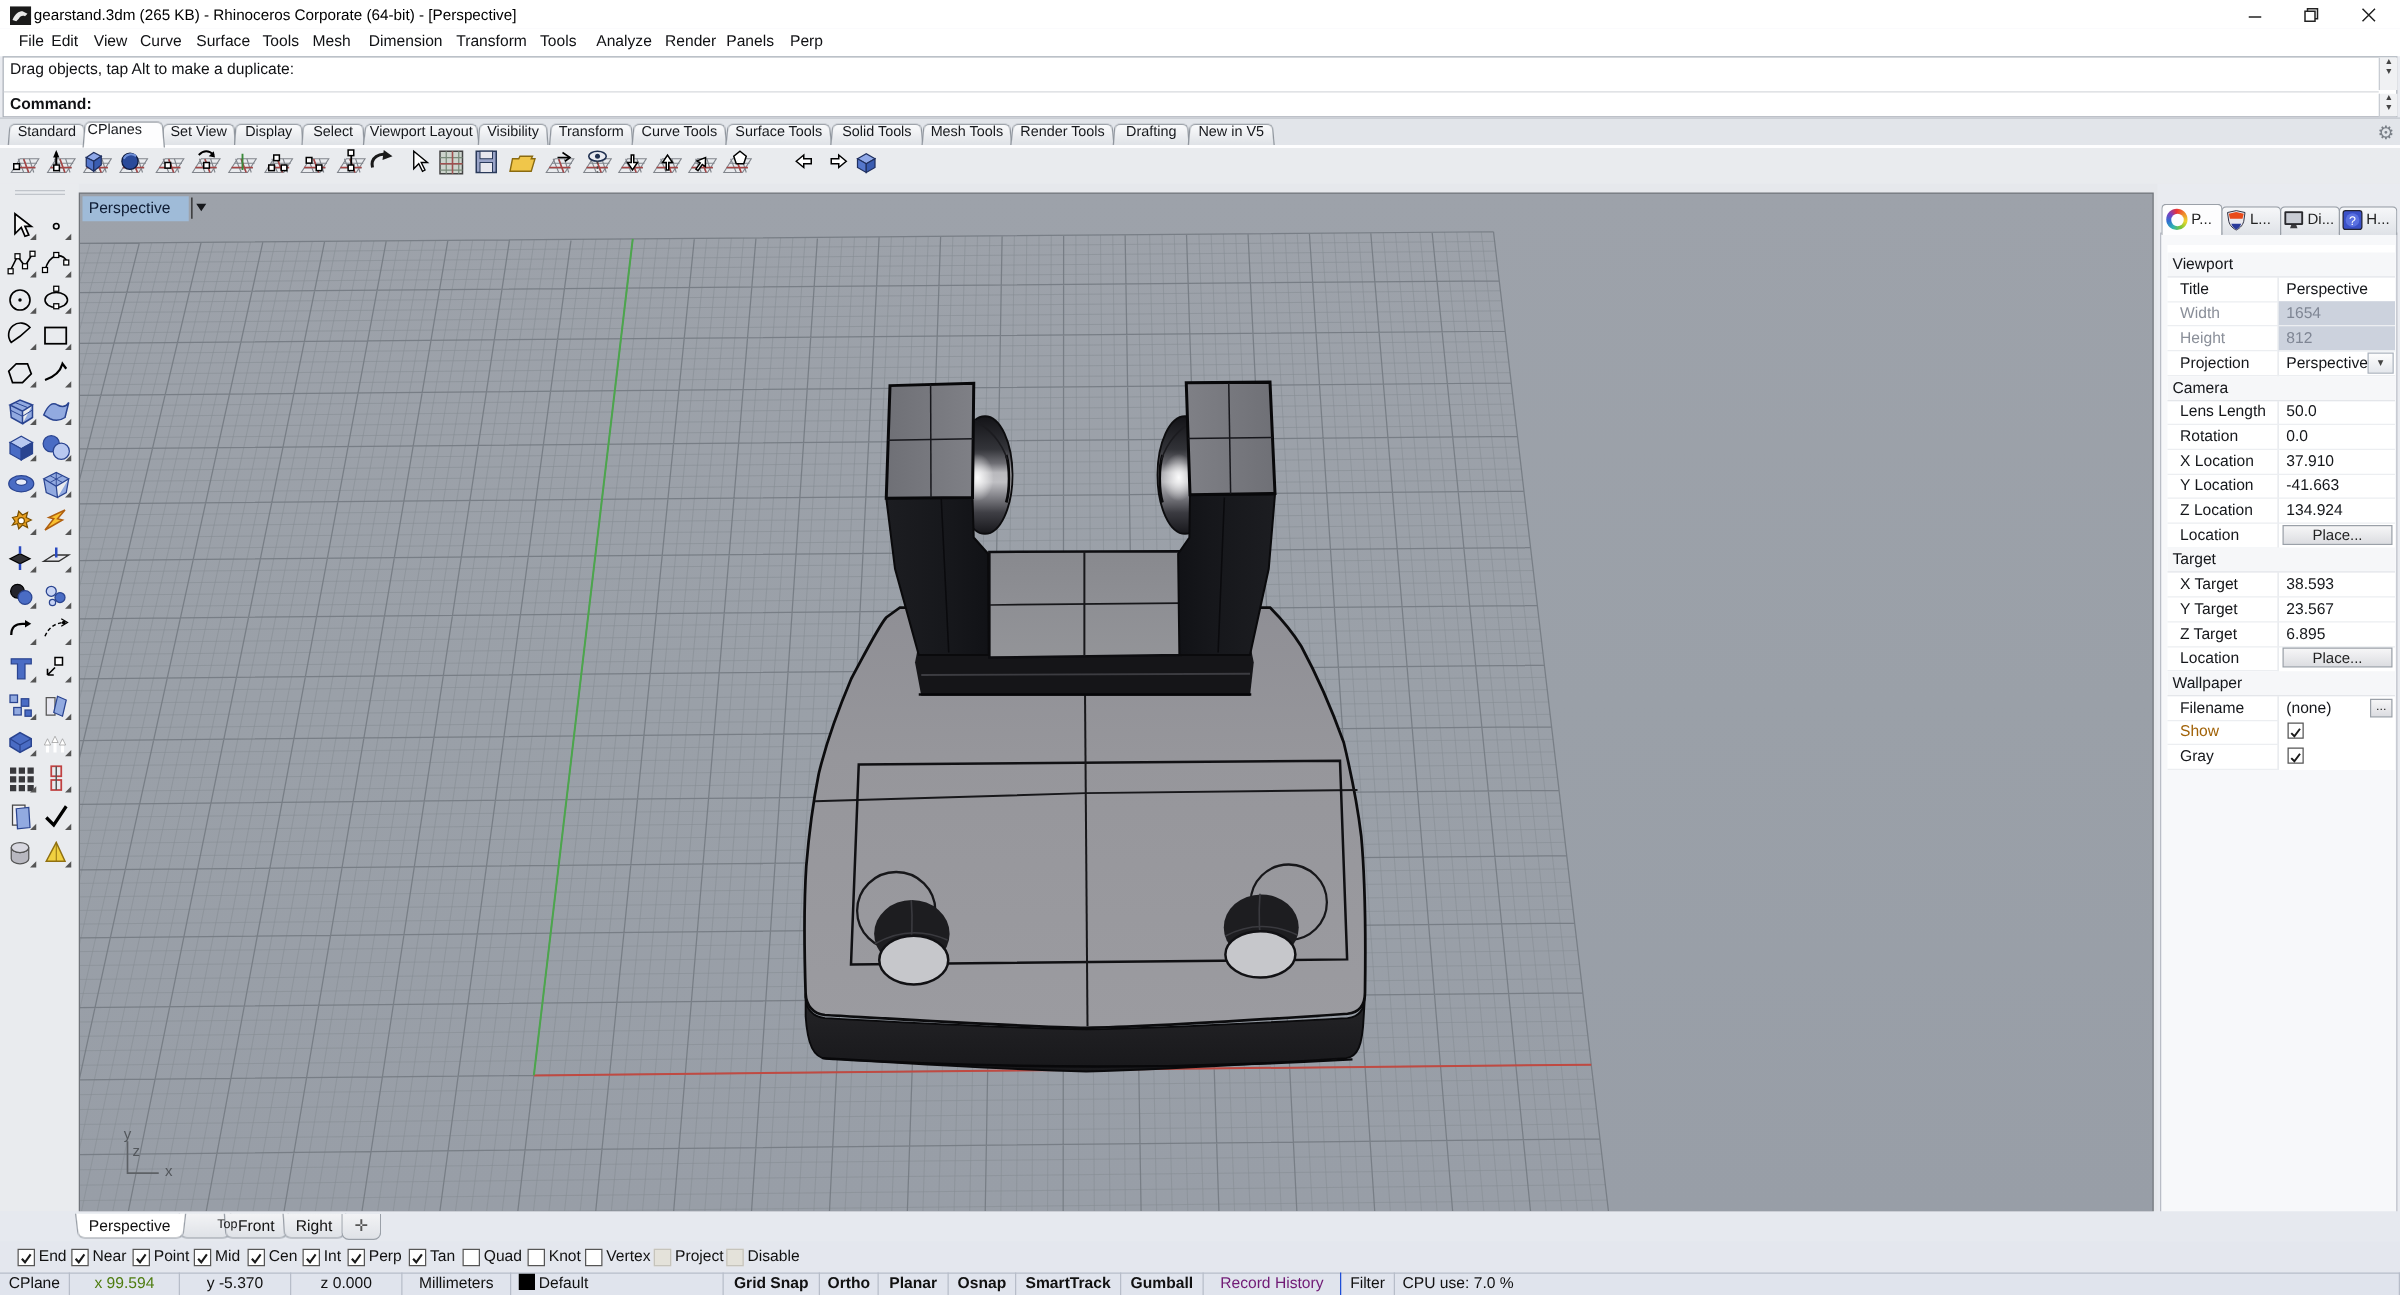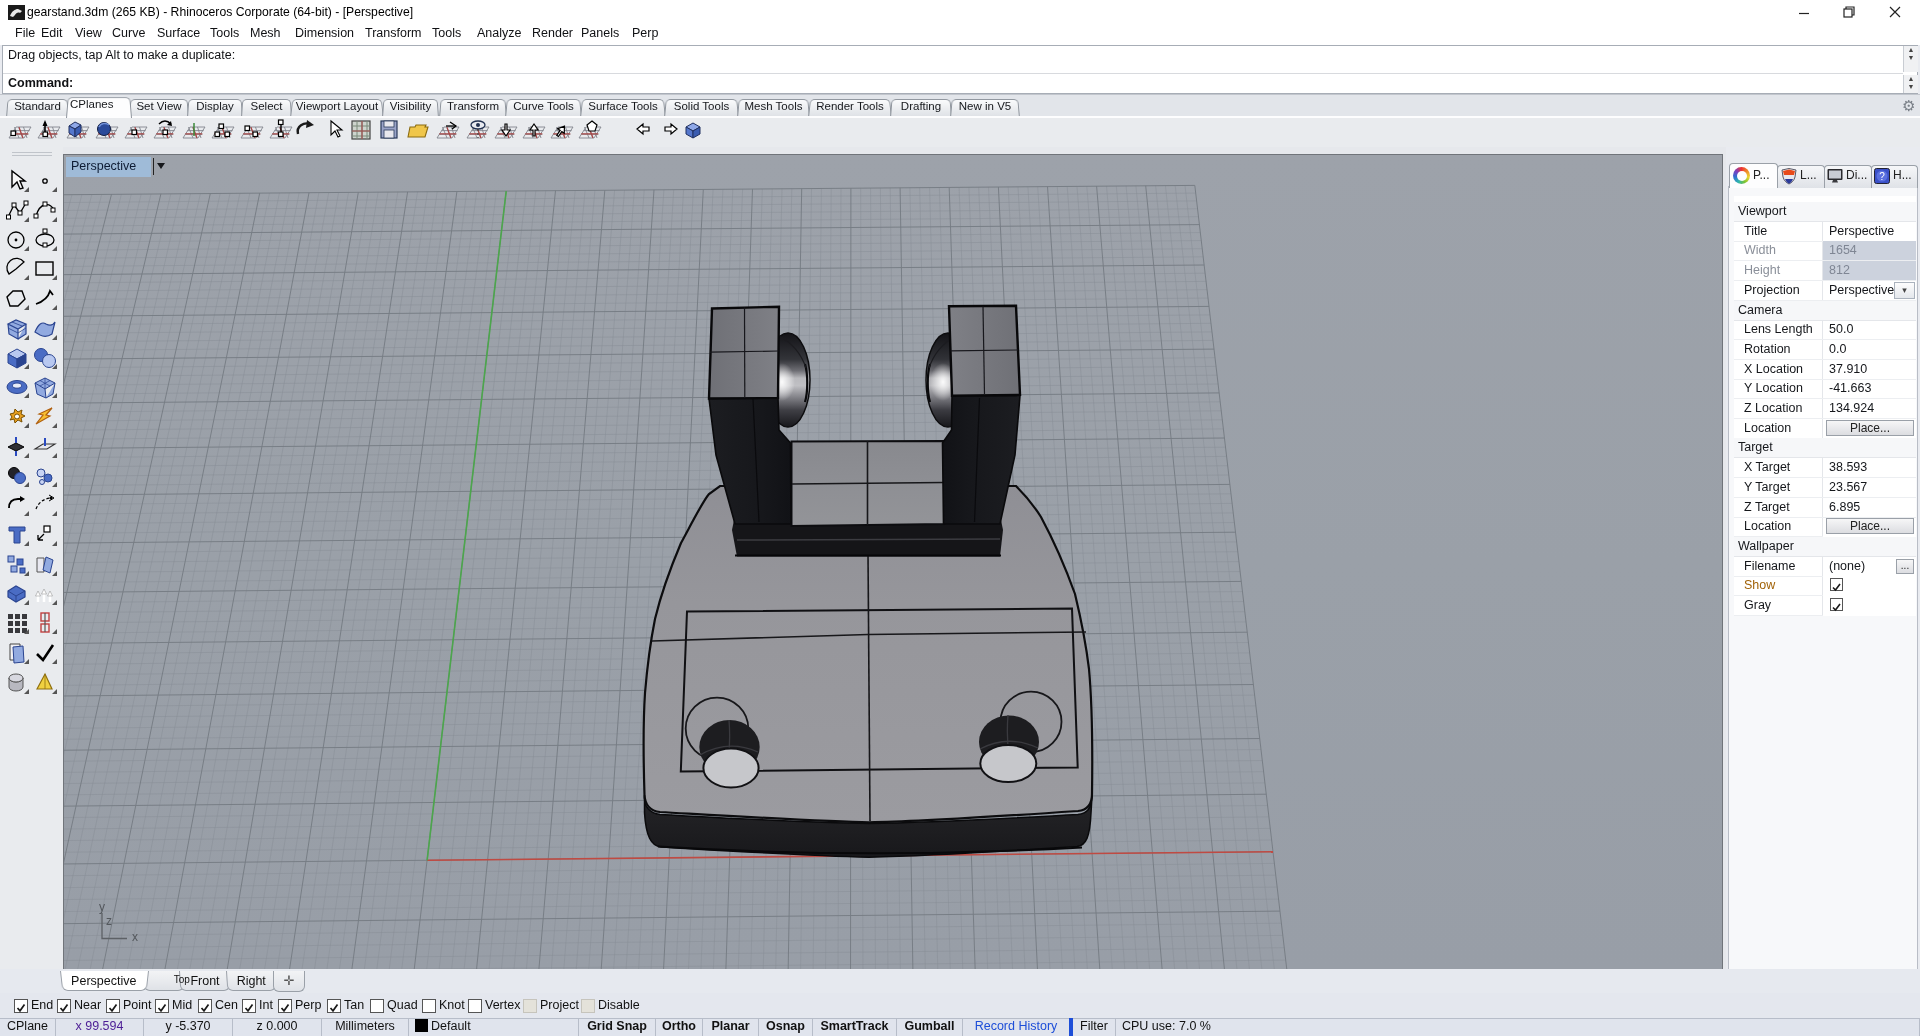--- a/index.html
+++ b/index.html
@@ -750,25 +750,25 @@
 <div style="position:absolute;left:439px;top:998px;font-size:12.5px;color:#111">Knot</div>
 <div style="position:absolute;left:468px;top:999px;width:12px;height:12px;background:#fff;border:1px solid #555"></div>
 <div style="position:absolute;left:485px;top:998px;font-size:12.5px;color:#111">Vertex</div>
 <div style="position:absolute;left:523px;top:999px;width:12px;height:12px;background:#e4e2da;border:1px solid #c6c4bc"></div>
 <div style="position:absolute;left:540px;top:998px;font-size:12.5px;color:#111">Project</div>
 <div style="position:absolute;left:581px;top:999px;width:12px;height:12px;background:#e4e2da;border:1px solid #c6c4bc"></div>
 <div style="position:absolute;left:598px;top:998px;font-size:12.5px;color:#111">Disable</div>
 
 <div style="position:absolute;left:0;top:1018px;width:1920px;height:18px;background:#e0e4ed;border-top:1px solid #b7bdc9;box-sizing:border-box"></div>
 <div style="position:absolute;left:0px;top:1018px;width:56px;height:18px;border-right:1px solid #b7bdc9;box-sizing:border-box;font-size:12.5px;font-weight:normal;color:#111;text-align:center;padding:0;line-height:17px;overflow:hidden">CPlane</div>
-<div style="position:absolute;left:56px;top:1018px;width:88px;height:18px;border-right:1px solid #b7bdc9;box-sizing:border-box;font-size:12.5px;font-weight:normal;color:#4c1d95;text-align:center;padding:0;line-height:17px;overflow:hidden">x 99.594</div>
+<div style="position:absolute;left:56px;top:1018px;width:88px;height:18px;border-right:1px solid #b7bdc9;box-sizing:border-box;font-size:12.5px;font-weight:normal;color:#4d7c0f;text-align:center;padding:0;line-height:17px;overflow:hidden">x 99.594</div>
 <div style="position:absolute;left:144px;top:1018px;width:89px;height:18px;border-right:1px solid #b7bdc9;box-sizing:border-box;font-size:12.5px;font-weight:normal;color:#111;text-align:center;padding:0;line-height:17px;overflow:hidden">y -5.370</div>
 <div style="position:absolute;left:233px;top:1018px;width:89px;height:18px;border-right:1px solid #b7bdc9;box-sizing:border-box;font-size:12.5px;font-weight:normal;color:#111;text-align:center;padding:0;line-height:17px;overflow:hidden">z 0.000</div>
 <div style="position:absolute;left:322px;top:1018px;width:87px;height:18px;border-right:1px solid #b7bdc9;box-sizing:border-box;font-size:12.5px;font-weight:normal;color:#111;text-align:center;padding:0;line-height:17px;overflow:hidden">Millimeters</div>
 <div style="position:absolute;left:409px;top:1018px;width:170px;height:18px;border-right:1px solid #b7bdc9;box-sizing:border-box;font-size:12.5px;font-weight:normal;color:#111;text-align:left;padding:0 0 0 6px;line-height:17px;overflow:hidden"><span style="display:inline-block;width:13px;height:13px;background:#000;vertical-align:-2px;margin-right:3px"></span>Default</div>
 <div style="position:absolute;left:579px;top:1018px;width:77px;height:18px;border-right:1px solid #b7bdc9;box-sizing:border-box;font-size:12.5px;font-weight:bold;color:#111;text-align:center;padding:0;line-height:17px;overflow:hidden">Grid Snap</div>
 <div style="position:absolute;left:656px;top:1018px;width:47px;height:18px;border-right:1px solid #b7bdc9;box-sizing:border-box;font-size:12.5px;font-weight:bold;color:#111;text-align:center;padding:0;line-height:17px;overflow:hidden">Ortho</div>
 <div style="position:absolute;left:703px;top:1018px;width:56px;height:18px;border-right:1px solid #b7bdc9;box-sizing:border-box;font-size:12.5px;font-weight:bold;color:#111;text-align:center;padding:0;line-height:17px;overflow:hidden">Planar</div>
 <div style="position:absolute;left:759px;top:1018px;width:54px;height:18px;border-right:1px solid #b7bdc9;box-sizing:border-box;font-size:12.5px;font-weight:bold;color:#111;text-align:center;padding:0;line-height:17px;overflow:hidden">Osnap</div>
 <div style="position:absolute;left:813px;top:1018px;width:84px;height:18px;border-right:1px solid #b7bdc9;box-sizing:border-box;font-size:12.5px;font-weight:bold;color:#111;text-align:center;padding:0;line-height:17px;overflow:hidden">SmartTrack</div>
 <div style="position:absolute;left:897px;top:1018px;width:66px;height:18px;border-right:1px solid #b7bdc9;box-sizing:border-box;font-size:12.5px;font-weight:bold;color:#111;text-align:center;padding:0;line-height:17px;overflow:hidden">Gumball</div>
-<div style="position:absolute;left:963px;top:1018px;width:110px;height:18px;border-right:4px solid #1d4ed8;box-sizing:border-box;font-size:12.5px;font-weight:normal;color:#1d4ed8;text-align:center;padding:0;line-height:17px;overflow:hidden">Record History</div>
+<div style="position:absolute;left:963px;top:1018px;width:110px;height:18px;border-right:1px solid #1d4ed8;box-sizing:border-box;font-size:12.5px;font-weight:normal;color:#701a75;text-align:center;padding:0;line-height:17px;overflow:hidden">Record History</div>
 <div style="position:absolute;left:1073px;top:1018px;width:43px;height:18px;border-right:1px solid #b7bdc9;box-sizing:border-box;font-size:12.5px;font-weight:normal;color:#111;text-align:center;padding:0;line-height:17px;overflow:hidden">Filter</div>
 <div style="position:absolute;left:1116px;top:1018px;width:804px;height:18px;border-right:1px solid #b7bdc9;box-sizing:border-box;font-size:12.5px;font-weight:normal;color:#111;text-align:left;padding:0 0 0 6px;line-height:17px;overflow:hidden">CPU use: 7.0 %</div>
 </body></html>

